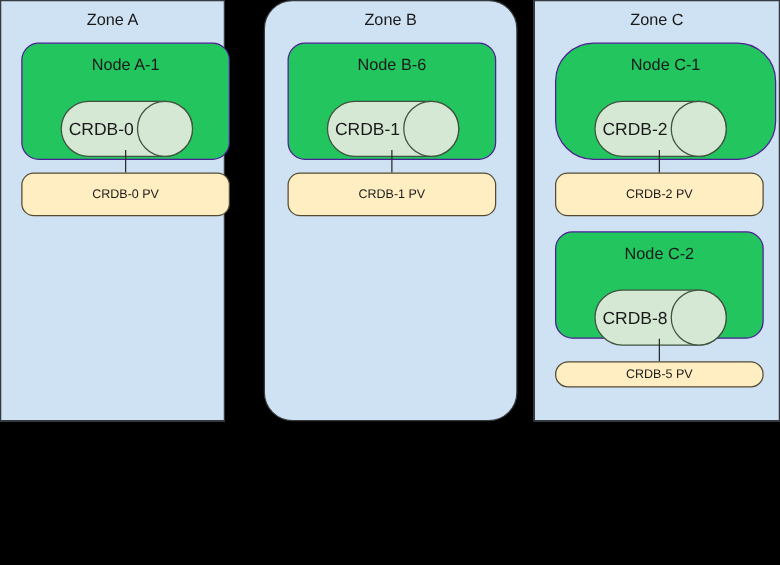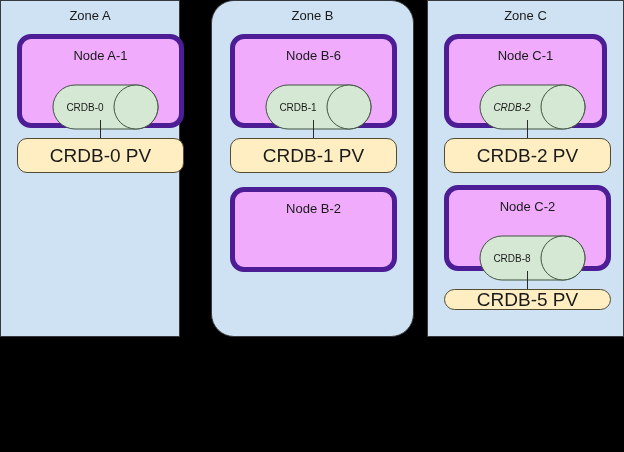--- a/index.html
+++ b/index.html
@@ -30,22 +30,22 @@
     right: 0;
     text-align: center;
     font-size: 13px;
     color: #1a1a1a;
     line-height: 15px;
   }
 
   
   .node {
     position: absolute;
-    background: #f0abfc;
-    border: 5px solid #4c1d95;
+    background: #22c55e;
+    border: 1px solid #4c1d95;
     border-radius: 14px;
     box-sizing: border-box;
     padding-left: 44px;
   }
   .node-title {
     position: absolute;
     top: 9px;
     left: 0;
     right: 0;
     text-align: center;
@@ -63,36 +63,36 @@
     overflow: visible;
   }
   .cyl-label {
     position: absolute;
     top: 0;
     bottom: 0;
     left: 0;
     display: flex;
     align-items: center;
     justify-content: center;
-    font-size: 10px;
+    font-size: 14px;
     color: #1a1a1a;
     pointer-events: none;
   }
 
   
   .pv {
     position: absolute;
     background: #ffeec2;
     border: 1px solid #544b33;
     border-radius: 10px;
     box-sizing: border-box;
     display: flex;
     align-items: center;
     justify-content: center;
-    font-size: 19px;
+    font-size: 10px;
     color: #1a1a1a;
   }
 
   
   .connector {
     position: absolute;
     width: 1px;
     background: #2b2b2b;
   }
 </style>
@@ -133,37 +133,34 @@
           <ellipse cx="84" cy="23" rx="22" ry="22" fill="#d5e8d4" stroke="#3f5340" stroke-width="1"></ellipse>
         </svg>
         <div class="cyl-label" style="width:66px;">CRDB-1</div>
       </div>
     </div>
 
     <div class="connector" style="left:101px; top:119px; height:18px;"></div>
 
     <div class="pv" style="left:18px; top:137px; width:167px; height:35px;text-align:right;">CRDB-1 PV</div>
 
-    <div class="node" style="left:18px; top:186px; width:167px; height:85px;">
-      <div class="node-title">Node B-2</div>
-    </div>
   </div>
 
   <div class="zone" style="left:427px; top:0px; width:197px; height:337px;">
     <div class="zone-title">Zone C</div>
 
-    <div class="node" style="left:16px; top:33px; width:163px; height:94px;">
+    <div class="node" style="left:16px; top:33px; width:177px; height:94px;border-radius:31px;">
       <div class="node-title">Node C-1</div>
 
       <div class="cylinder" style="left:30px; top:45px; width:107px; height:46px;">
         <svg width="107" height="46" viewBox="0 0 107 46">
           <path d="M23,1 H84 A22,22 0 0,1 84,45 H23 A22,22 0 0,1 23,1 Z" fill="#d5e8d4" stroke="#3f5340" stroke-width="1"></path>
           <ellipse cx="84" cy="23" rx="22" ry="22" fill="#d5e8d4" stroke="#3f5340" stroke-width="1"></ellipse>
         </svg>
-        <div class="cyl-label" style="width:66px;font-style:italic;">CRDB-2</div>
+        <div class="cyl-label" style="width:66px;">CRDB-2</div>
       </div>
     </div>
 
     <div class="connector" style="left:99px; top:119px; height:18px;"></div>
 
     <div class="pv" style="left:16px; top:137px; width:167px; height:35px;">CRDB-2 PV</div>
 
     <div class="node" style="left:16px; top:184px; width:167px; height:86px;">
       <div class="node-title">Node C-2</div>
 

